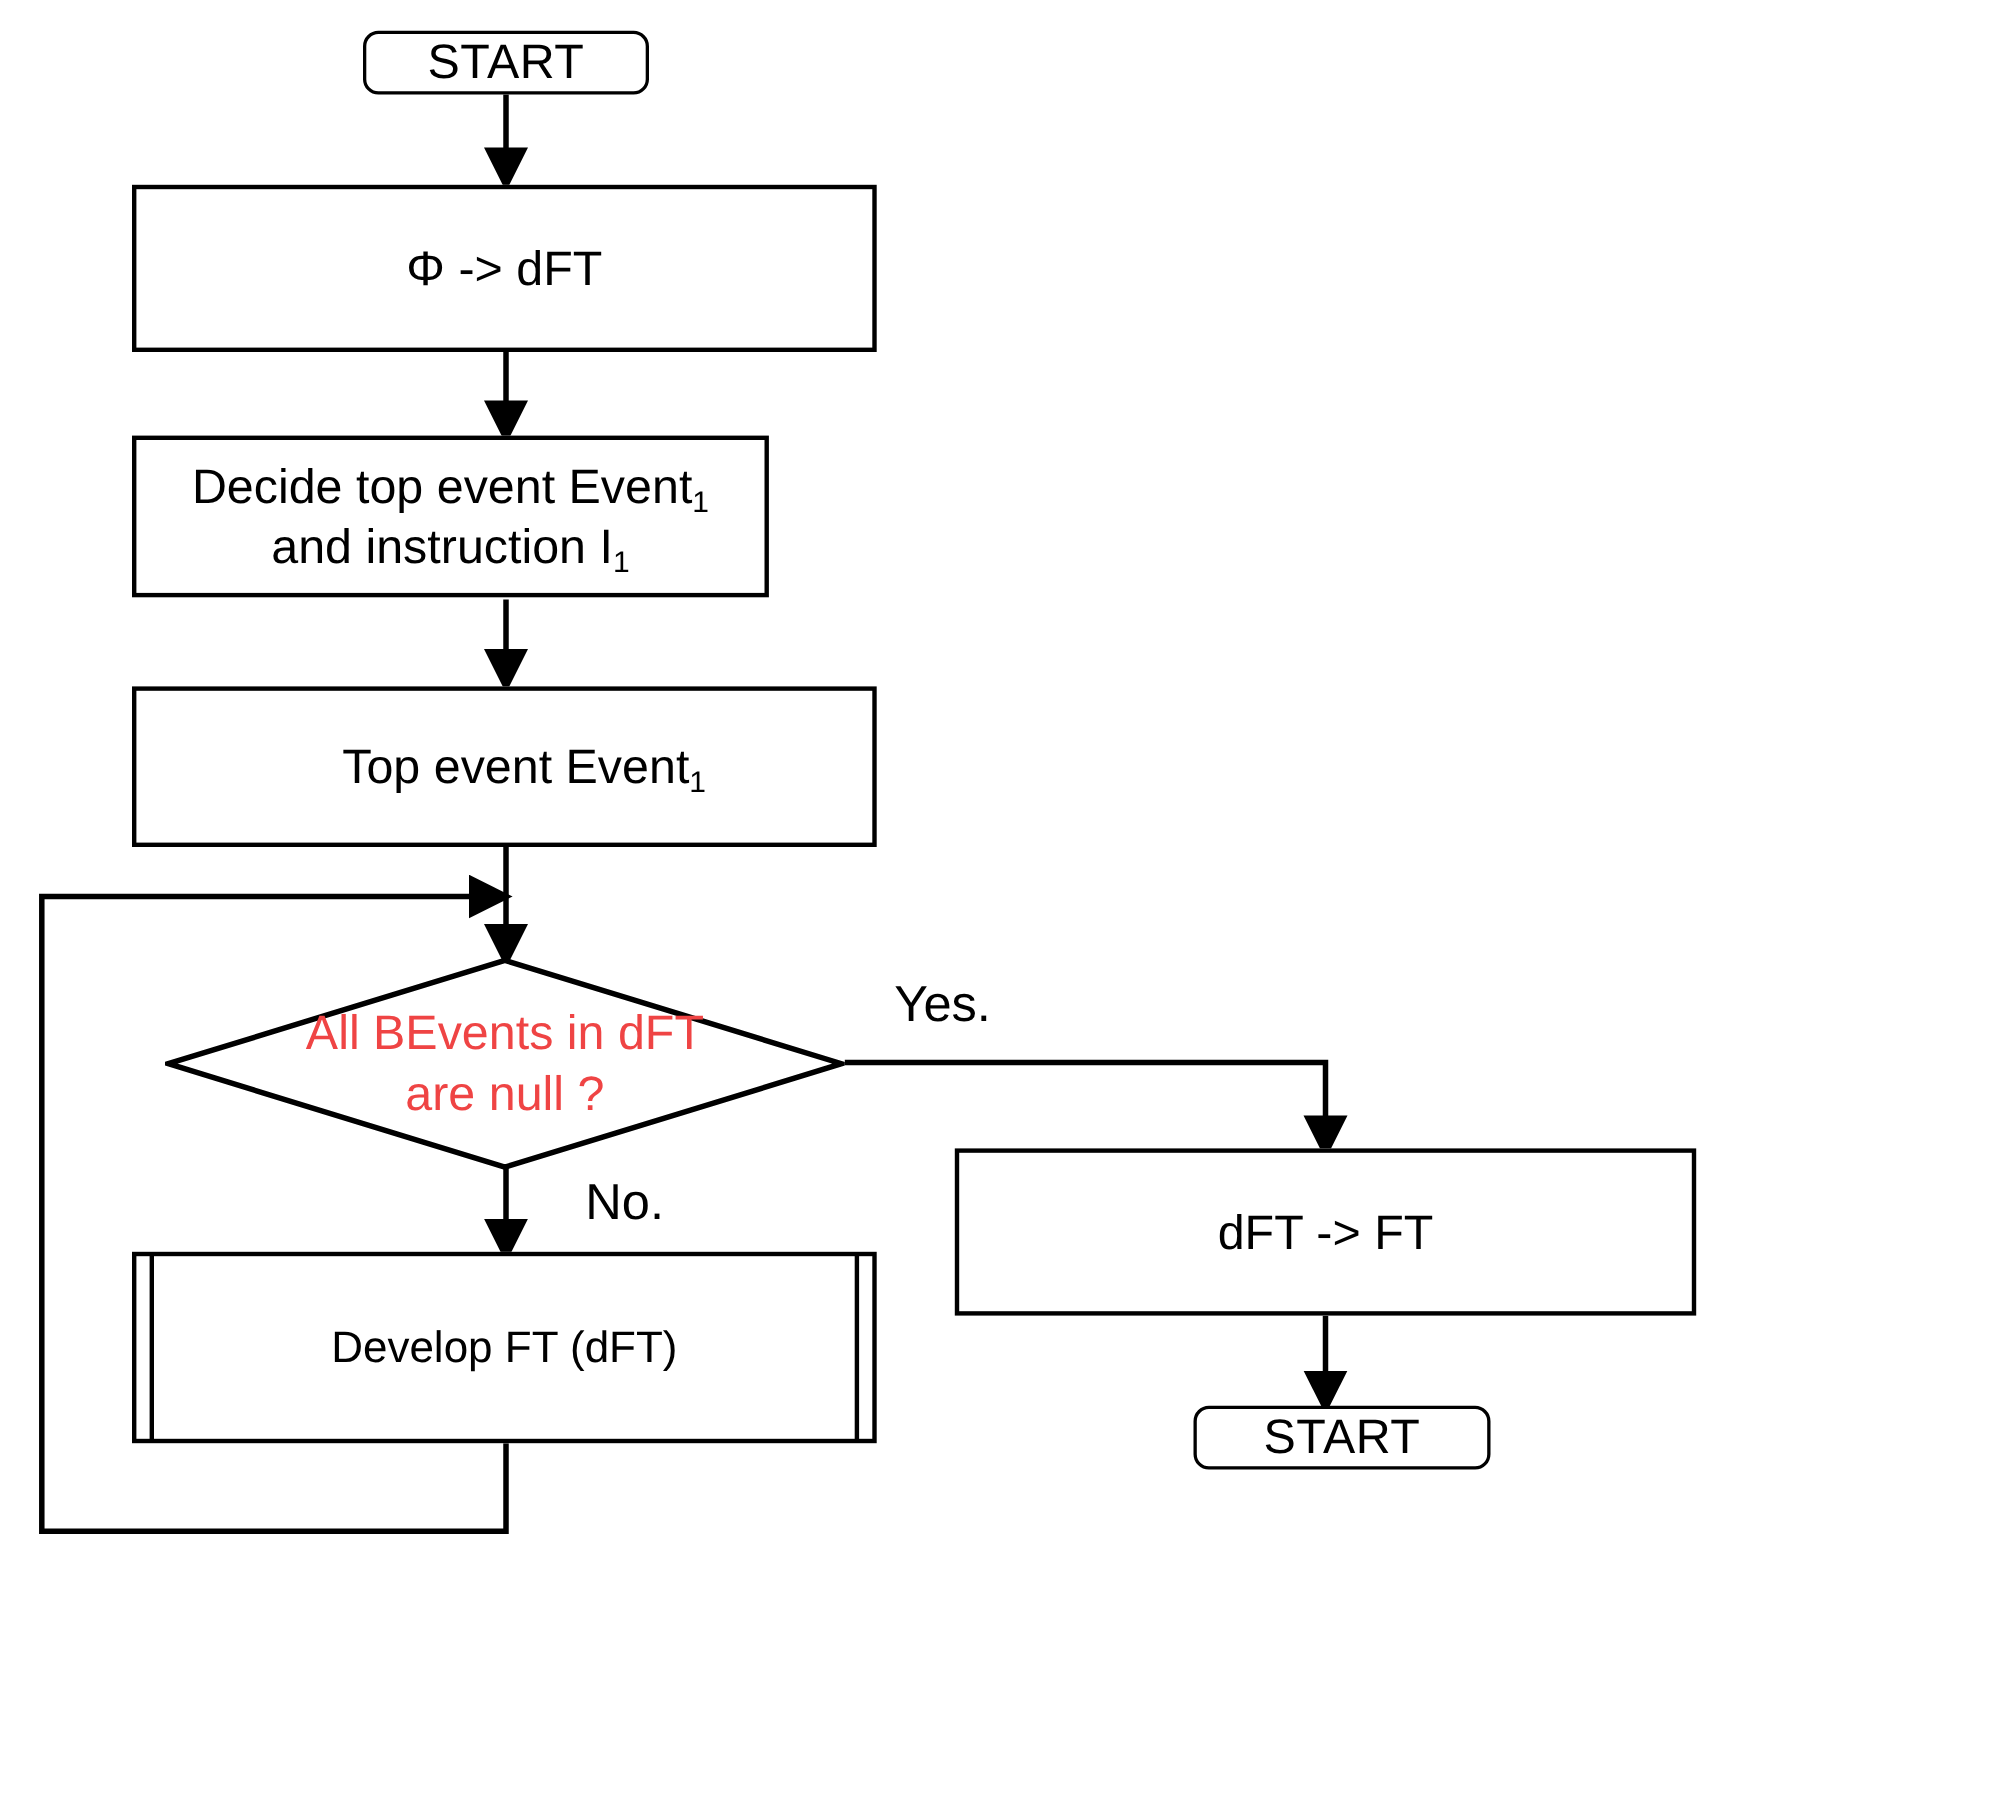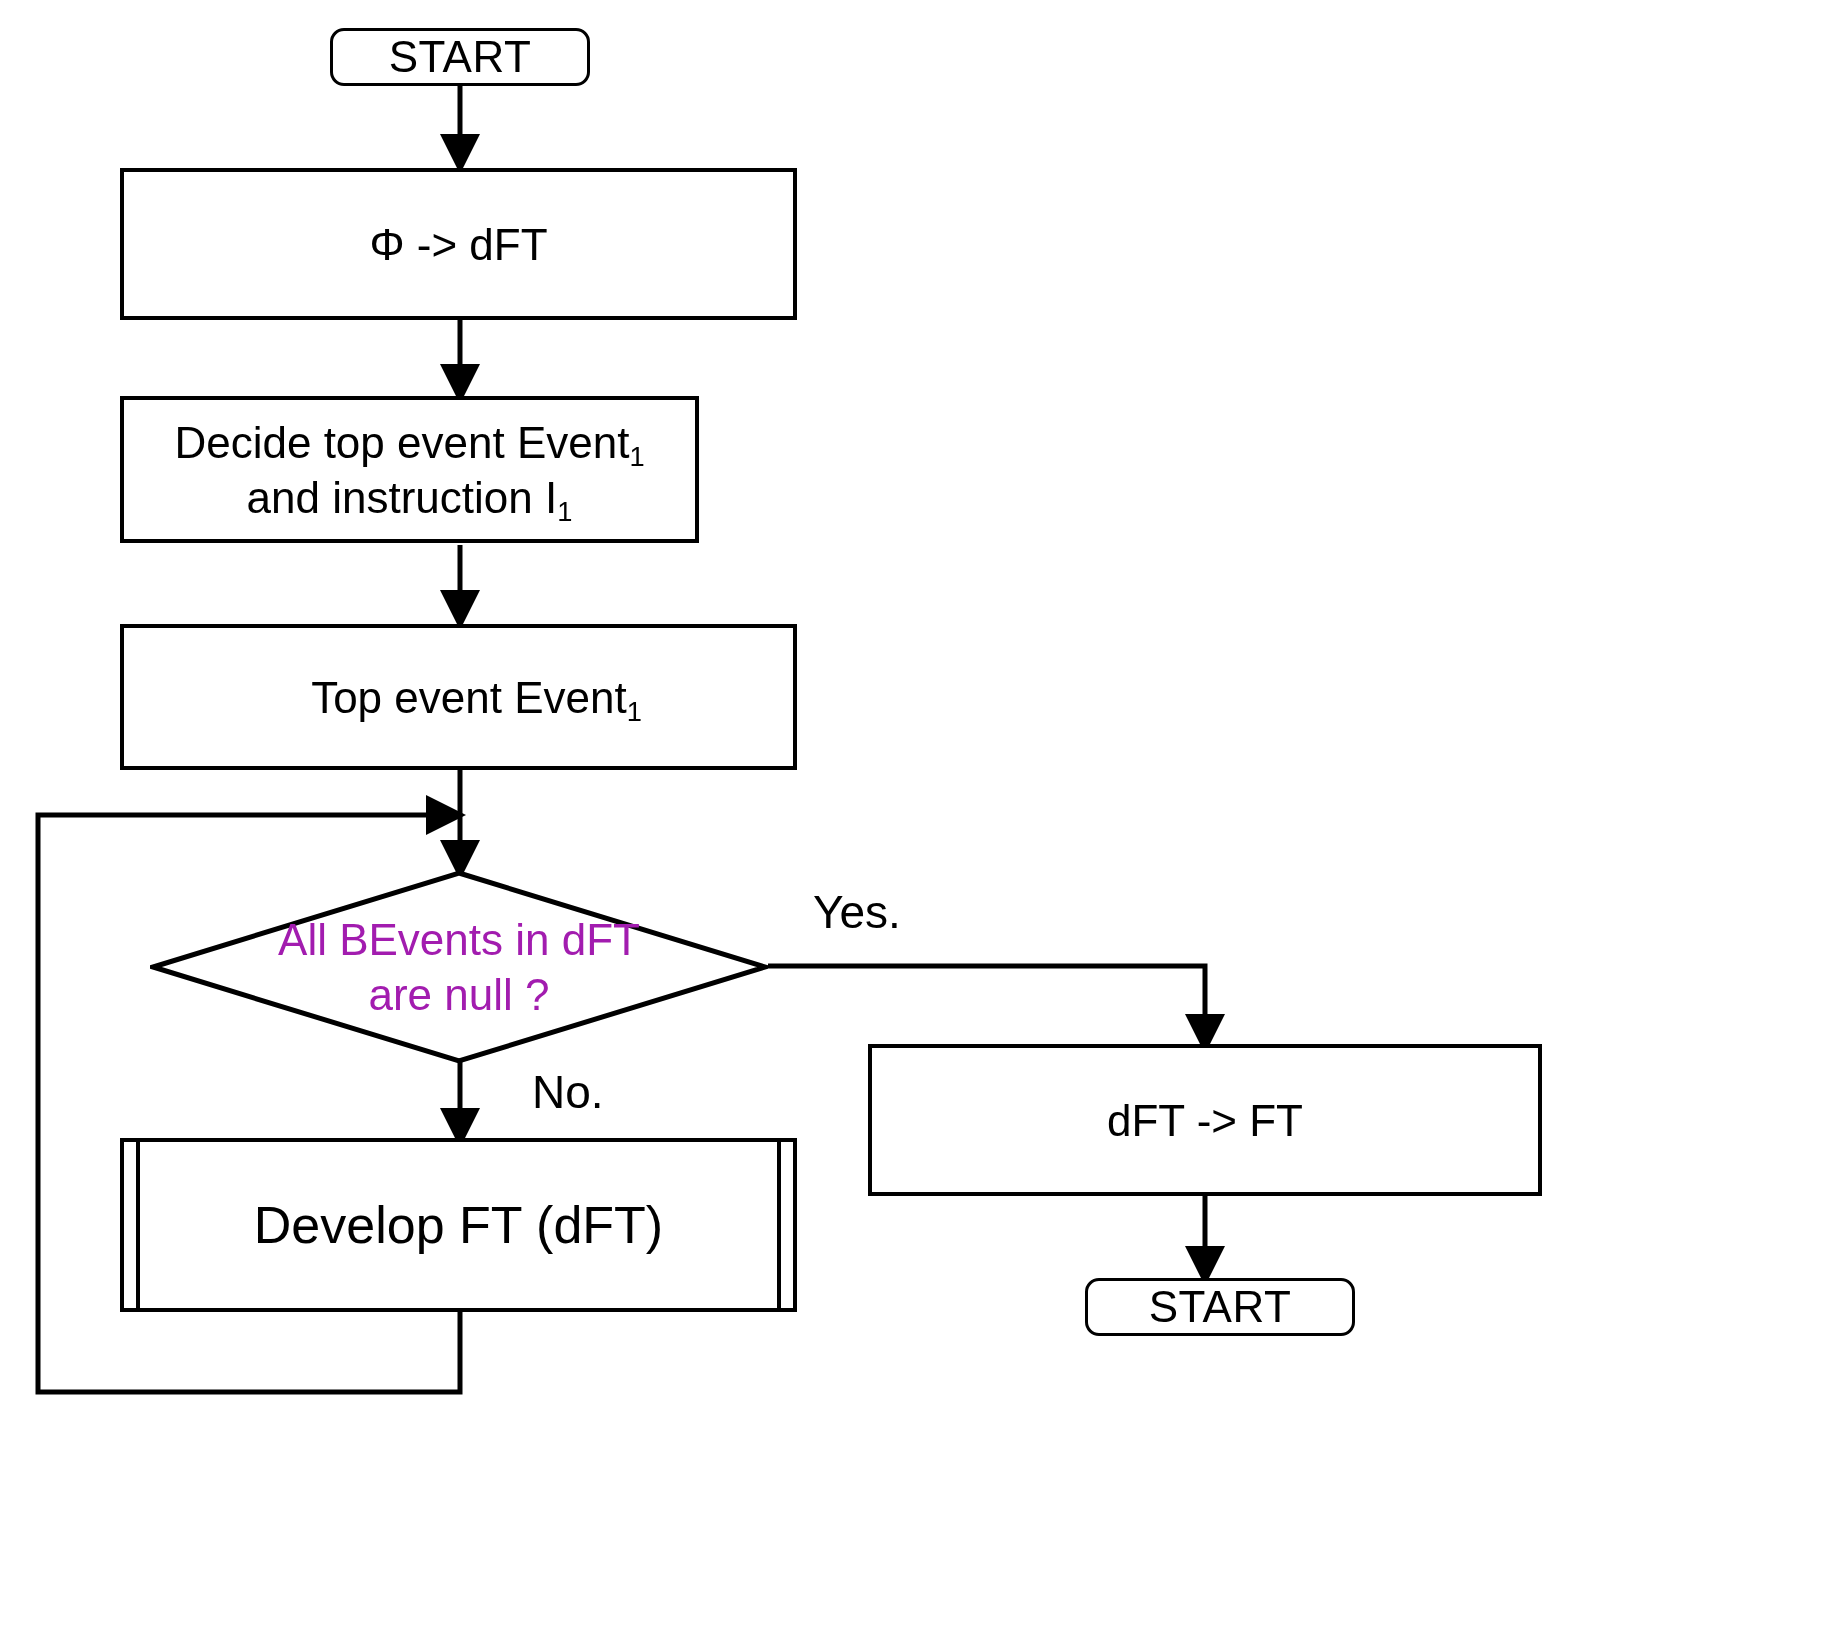--- a/index.html
+++ b/index.html
@@ -33,21 +33,21 @@
     font-size: 44px;
     letter-spacing: 0.5px;
   }
   .process {
     border: 4px solid #000000;
     font-size: 44px;
     line-height: 1.25;
   }
   .predefined {
     border: 4px solid #000000;
-    font-size: 52px;
+    font-size: 40px;
     line-height: 1.25;
   }
   .predefined::before,
   .predefined::after {
     content: "";
     position: absolute;
     top: -1px;
     bottom: -1px;
     width: 0;
     border-left: 4px solid #000000;
@@ -69,21 +69,21 @@
     left: 0;
     top: 0;
     width: 100%;
     height: 100%;
     display: flex;
     align-items: center;
     justify-content: center;
     text-align: center;
     font-size: 44px;
     line-height: 1.25;
-    color: #a21caf;
+    color: #ef4444;
     pointer-events: none;
   }
   .edge-label {
     position: absolute;
     font-size: 46px;
     color: #000000;
     white-space: nowrap;
   }
   #wires {
     position: absolute;

